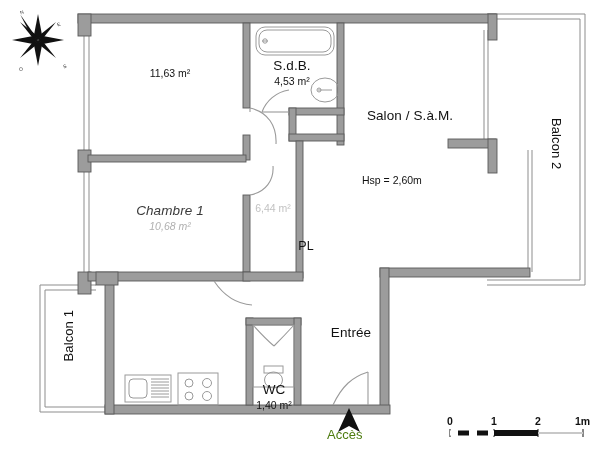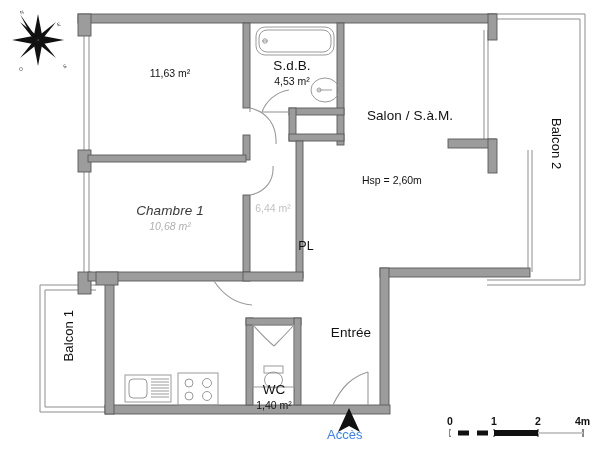--- a/index.html
+++ b/index.html
@@ -12,21 +12,21 @@
     position:relative;
   }
   #plan{position:absolute;left:0;top:0;width:600px;height:450px;}
   .lbl{position:absolute;text-align:center;white-space:nowrap;line-height:1.15;}
   .lbl .nm{font-size:13.5px;color:#111;letter-spacing:.1px;}
   .lbl .ar{font-size:10.5px;color:#111;margin-top:1px;}
   .lbl.half .nm{color:#111;}
   .vert-d{writing-mode:vertical-rl;}
   .vert-u{writing-mode:vertical-rl;transform:rotate(180deg);}
   .hsp{position:absolute;font-size:10.5px;color:#111;white-space:nowrap;}
-  .acces{position:absolute;font-size:13px;color:#3b82f6;white-space:nowrap;}
+  .acces{position:absolute;font-size:13px;color:#4d7c0f;white-space:nowrap;}
   .scaletxt{position:absolute;font-size:10.5px;color:#111;font-weight:bold;}
   .compasstxt{position:absolute;font-size:5px;color:#333;}
 </style>
 </head>
 <body>
 
 <svg id="plan" viewBox="0 0 600 450">
 
   <g fill="none" stroke="#8d8d8d" stroke-width="1">
     <path d="M487,14 L585,14 L585,285 L487,285"></path>
@@ -235,13 +235,13 @@
 <div class="acces" style="left:327px;top:427px;">Accès</div>
 
 <div class="compasstxt" style="left:20px;top:9px;transform:rotate(-20deg);">N</div>
 <div class="compasstxt" style="left:57px;top:21px;transform:rotate(-20deg);">E</div>
 <div class="compasstxt" style="left:63px;top:63px;transform:rotate(-20deg);">S</div>
 <div class="compasstxt" style="left:19px;top:66px;transform:rotate(-20deg);">O</div>
 
 <div class="scaletxt" style="left:447px;top:415px;">0</div>
 <div class="scaletxt" style="left:491px;top:415px;">1</div>
 <div class="scaletxt" style="left:535px;top:415px;">2</div>
-<div class="scaletxt" style="left:575px;top:415px;">4m</div>
+<div class="scaletxt" style="left:575px;top:415px;">1m</div>
 
 </body></html>

